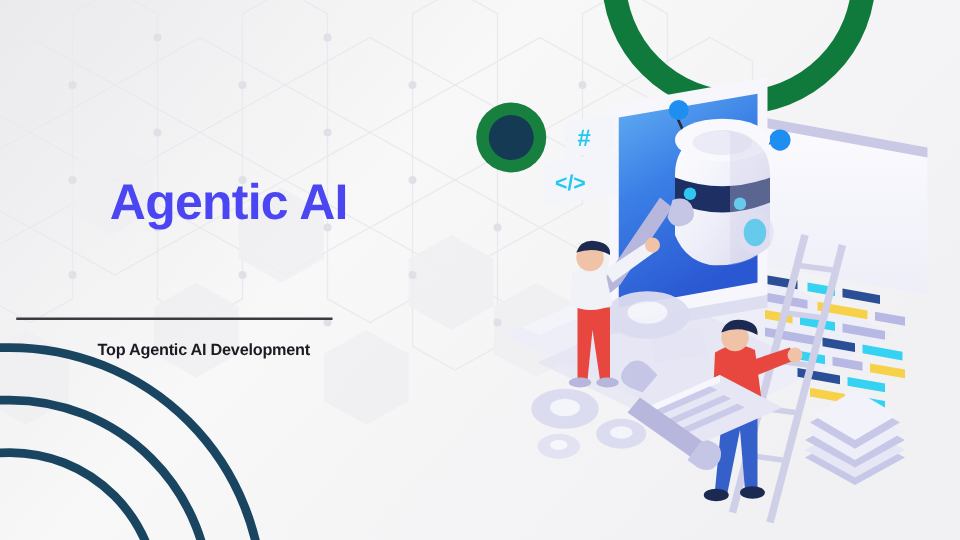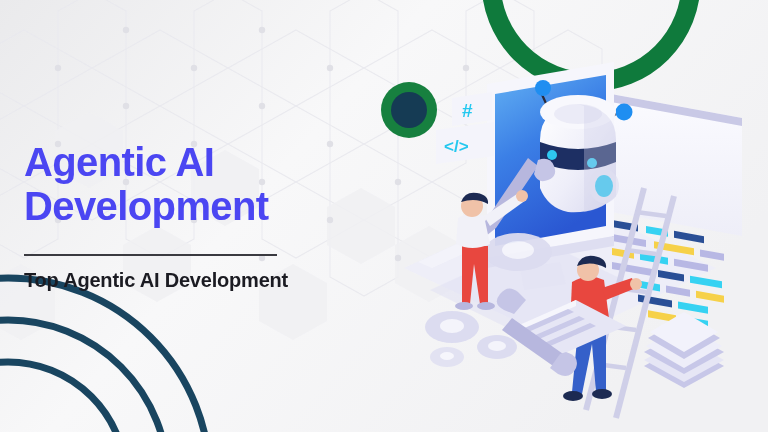--- a/index.html
+++ b/index.html
@@ -9,32 +9,32 @@
     background:#f7f7f8;
   }
   .stage{
     position:relative;width:768px;height:432px;overflow:hidden;
     background:linear-gradient(115deg,#ececed 0%,#f6f6f7 30%,#fdfdfd 58%,#f3f3f4 100%);
   }
   .layer{position:absolute;inset:0;}
   svg{display:block;}
 
   
-  .copy{position:absolute;left:24px;top:140px;width:340px;z-index:40;}
+  .copy{position:absolute;left:13px;top:140px;width:340px;z-index:40;text-align:center;}
   .headline{
     font-size:40px;line-height:44px;font-weight:800;letter-spacing:-0.6px;
     color:#4b46f2;margin:0;
   }
   .headline .ln{display:block;}
   .rule{
     position:absolute;left:0;top:114px;width:253px;height:2px;background:#3a3a40;
   }
   .subhead{
     position:absolute;left:0;top:128px;width:300px;margin:0;
-    font-size:20px;line-height:24px;font-weight:700;letter-spacing:-0.2px;
+    font-size:13px;line-height:24px;font-weight:700;letter-spacing:-0.2px;
     color:#1b1b22;
   }
   .subhead .ln{display:block;}
 </style>
 </head>
 <body>
 
 <div class="stage">
 
   <svg class="layer" width="768" height="432" viewBox="0 0 768 432">
@@ -299,21 +299,20 @@
       <polygon points="644,352 684,330 724,352 684,374" fill="#c7c7e8"></polygon>
       <polygon points="646,346 684,324 722,346 684,368" fill="#eeeef9"></polygon>
       <polygon points="648,338 684,317 720,338 684,359" fill="#c7c7e8"></polygon>
       <polygon points="650,332 684,312 718,332 684,352" fill="#f2f2fb"></polygon>
     </g>
   </svg>
 
   <div class="copy">
     <h1 class="headline">
       <span class="ln">Agentic AI</span>
-      <span class="ln">Development</span>
     </h1>
     <div class="rule"></div>
     <p class="subhead">
       <span class="ln">Top Agentic AI Development</span>
     </p>
   </div>
 
 </div>
 
 </body></html>

